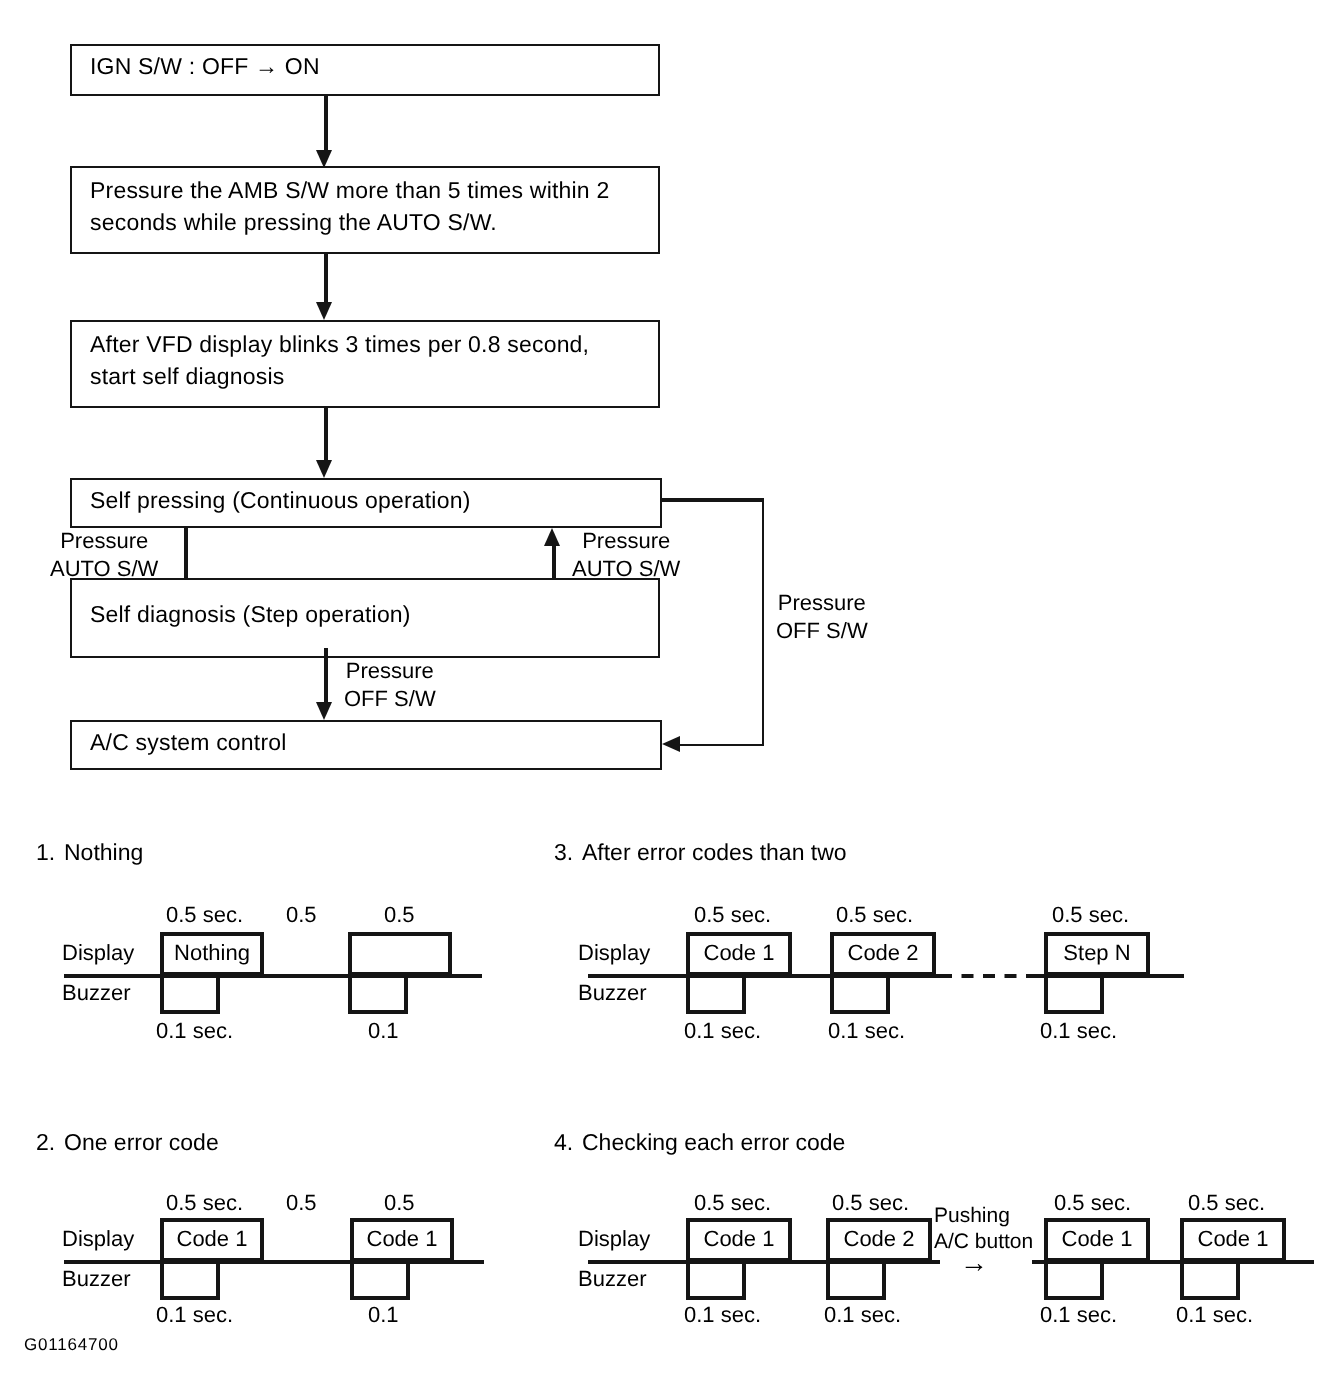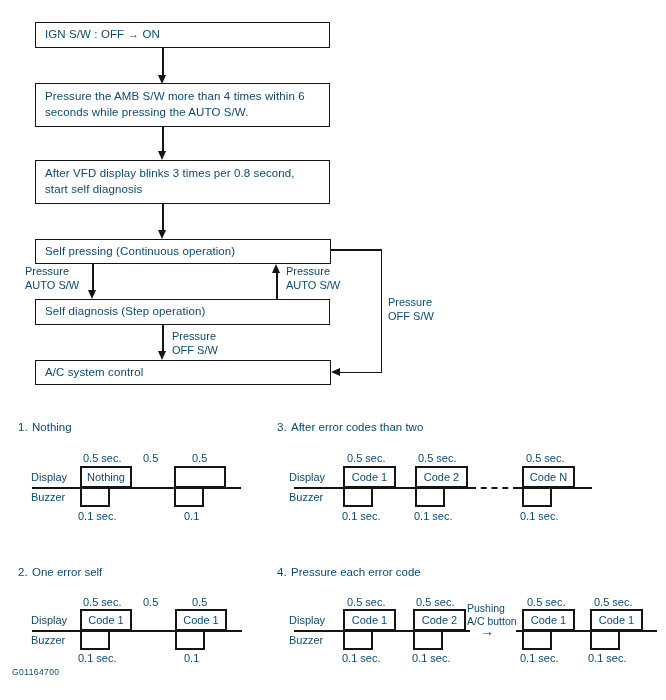--- a/index.html
+++ b/index.html
@@ -1,31 +1,31 @@
 <!DOCTYPE html>
 <html><head>
 <meta charset="utf-8">
 <style>
   html,body{margin:0;padding:0;background:#fff;}
   #stage{
     position:relative;width:666px;height:700px;background:#ffffff;
-    font-family:"Liberation Sans", sans-serif;color:#0c4a6e;overflow:hidden;
+    font-family:"Liberation Sans", sans-serif;color:#000000;overflow:hidden;
   }
   
   .fc-box{
     position:absolute;box-sizing:border-box;border:1.5px solid #151515;background:#fff;
     display:flex;align-items:center;padding:2px 8px 2px 9px;
     font-size:11.5px;line-height:1.38;white-space:pre-line;letter-spacing:0.1px;
   }
   .vline{position:absolute;width:1.5px;background:#151515;}
   .hline{position:absolute;height:1.5px;background:#151515;}
   .ah-d{position:absolute;width:0;height:0;border-left:4.5px solid transparent;border-right:4.5px solid transparent;border-top:9px solid #151515;}
   .ah-u{position:absolute;width:0;height:0;border-left:4.5px solid transparent;border-right:4.5px solid transparent;border-bottom:9px solid #151515;}
   .ah-l{position:absolute;width:0;height:0;border-top:4.5px solid transparent;border-bottom:4.5px solid transparent;border-right:9px solid #151515;}
-  .fc-lbl{position:absolute;font-size:11px;line-height:13.5px;white-space:pre-line;}
+  .fc-lbl{position:absolute;font-size:11px;line-height:13.5px;white-space:pre-line;text-align:center;}
   
   .dg-title{position:absolute;font-size:11.5px;display:flex;}
   .dg-title .num{width:14px;flex:0 0 auto;}
   .t-lbl{position:absolute;font-size:11px;}
   .t-box{
     position:absolute;box-sizing:border-box;width:52px;height:22px;border:2px solid #151515;background:#fff;
     display:flex;align-items:center;justify-content:center;font-size:11px;z-index:2;
   }
   .t-box.w53{width:53px;}
   .baseline{position:absolute;height:2px;background:#151515;z-index:1;}
@@ -40,21 +40,21 @@
 <body>
 
 <div id="stage">
 
   <div>
     <div class="fc-box" style="left:35px;top:22px;width:295px;height:26px;">IGN S/W : OFF → ON</div>
 
     <div class="vline" style="left:162px;top:48px;height:28px;"></div>
     <div class="ah-d" style="left:158px;top:75px;"></div>
 
-    <div class="fc-box" style="left:35px;top:83px;width:295px;height:44px;">Pressure the AMB S/W more than 4 times within 6
+    <div class="fc-box" style="left:35px;top:83px;width:295px;height:44px;">Pressure the AMB S/W more than 5 times within 2
 seconds while pressing the AUTO S/W.</div>
 
     <div class="vline" style="left:162px;top:127px;height:25px;"></div>
     <div class="ah-d" style="left:158px;top:151px;"></div>
 
     <div class="fc-box" style="left:35px;top:160px;width:295px;height:44px;">After VFD display blinks 3 times per 0.8 second,
 start self diagnosis</div>
 
     <div class="vline" style="left:162px;top:204px;height:27px;"></div>
     <div class="ah-d" style="left:158px;top:230px;"></div>
@@ -65,21 +65,21 @@
     <div class="ah-d" style="left:88px;top:290px;"></div>
 
     <div class="vline" style="left:276px;top:273px;height:26px;"></div>
     <div class="ah-u" style="left:272px;top:264px;"></div>
 
     <div class="fc-lbl" style="left:25px;top:265px;">Pressure
 AUTO S/W</div>
     <div class="fc-lbl" style="left:286px;top:265px;">Pressure
 AUTO S/W</div>
 
-    <div class="fc-box" style="left:35px;top:299px;width:295px;height:26px;">Self diagnosis (Step operation)</div>
+    <div class="fc-box" style="left:35px;top:289px;width:295px;height:40px;">Self diagnosis (Step operation)</div>
 
     <div class="vline" style="left:162px;top:324px;height:28px;"></div>
     <div class="ah-d" style="left:158px;top:351px;"></div>
     <div class="fc-lbl" style="left:172px;top:330px;">Pressure
 OFF S/W</div>
 
     <div class="fc-box" style="left:35px;top:360px;width:296px;height:25px;">A/C system control</div>
 
     <div class="hline" style="left:331px;top:249px;width:51px;"></div>
     <div class="vline" style="left:380.5px;top:249px;height:124px;"></div>
@@ -116,52 +116,52 @@
     <div class="side-lbl" style="left:289px;top:471px;">Display</div>
     <div class="side-lbl" style="left:289px;top:491px;">Buzzer</div>
     <div class="baseline" style="left:294px;top:487px;width:176px;"></div>
     <div class="baseline-dash" style="left:470px;top:487px;width:49px;"></div>
     <div class="baseline" style="left:519px;top:487px;width:73px;"></div>
     <div class="t-lbl" style="left:347px;top:452px;">0.5 sec.</div>
     <div class="t-lbl" style="left:418px;top:452px;">0.5 sec.</div>
     <div class="t-lbl" style="left:526px;top:452px;">0.5 sec.</div>
     <div class="t-box w53" style="left:343px;top:466px;">Code 1</div>
     <div class="t-box w53" style="left:415px;top:466px;">Code 2</div>
-    <div class="t-box w53" style="left:522px;top:466px;">Code N</div>
+    <div class="t-box w53" style="left:522px;top:466px;">Step N</div>
     <div class="pulse" style="left:343px;top:488px;"></div>
     <div class="pulse" style="left:415px;top:488px;"></div>
     <div class="pulse" style="left:522px;top:488px;"></div>
     <div class="t-lbl" style="left:342px;top:510px;">0.1 sec.</div>
     <div class="t-lbl" style="left:414px;top:510px;">0.1 sec.</div>
     <div class="t-lbl" style="left:520px;top:510px;">0.1 sec.</div>
   </div>
 
   <div>
     <div class="dg-title" style="left:18px;top:566px;">
       <span class="num">2.</span>
-      <span>One error self</span>
+      <span>One error code</span>
     </div>
     <div class="side-lbl" style="left:31px;top:614px;">Display</div>
     <div class="side-lbl" style="left:31px;top:634px;">Buzzer</div>
     <div class="baseline" style="left:32px;top:630px;width:210px;"></div>
     <div class="t-lbl" style="left:83px;top:596px;">0.5 sec.</div>
     <div class="t-lbl" style="left:143px;top:596px;">0.5</div>
     <div class="t-lbl" style="left:192px;top:596px;">0.5</div>
     <div class="t-box" style="left:80px;top:609px;">Code 1</div>
     <div class="t-box" style="left:175px;top:609px;">Code 1</div>
     <div class="pulse" style="left:80px;top:631px;"></div>
     <div class="pulse" style="left:175px;top:631px;"></div>
     <div class="t-lbl" style="left:78px;top:652px;">0.1 sec.</div>
     <div class="t-lbl" style="left:184px;top:652px;">0.1</div>
   </div>
 
   <div>
     <div class="dg-title" style="left:277px;top:566px;">
       <span class="num">4.</span>
-      <span>Pressure each error code</span>
+      <span>Checking each error code</span>
     </div>
     <div class="side-lbl" style="left:289px;top:614px;">Display</div>
     <div class="side-lbl" style="left:289px;top:634px;">Buzzer</div>
     <div class="baseline" style="left:294px;top:630px;width:176px;"></div>
     <div class="baseline" style="left:516px;top:630px;width:141px;"></div>
     <div class="t-lbl" style="left:347px;top:596px;">0.5 sec.</div>
     <div class="t-lbl" style="left:416px;top:596px;">0.5 sec.</div>
     <div class="t-lbl" style="left:527px;top:596px;">0.5 sec.</div>
     <div class="t-lbl" style="left:594px;top:596px;">0.5 sec.</div>
     <div class="t-box w53" style="left:343px;top:609px;">Code 1</div>

